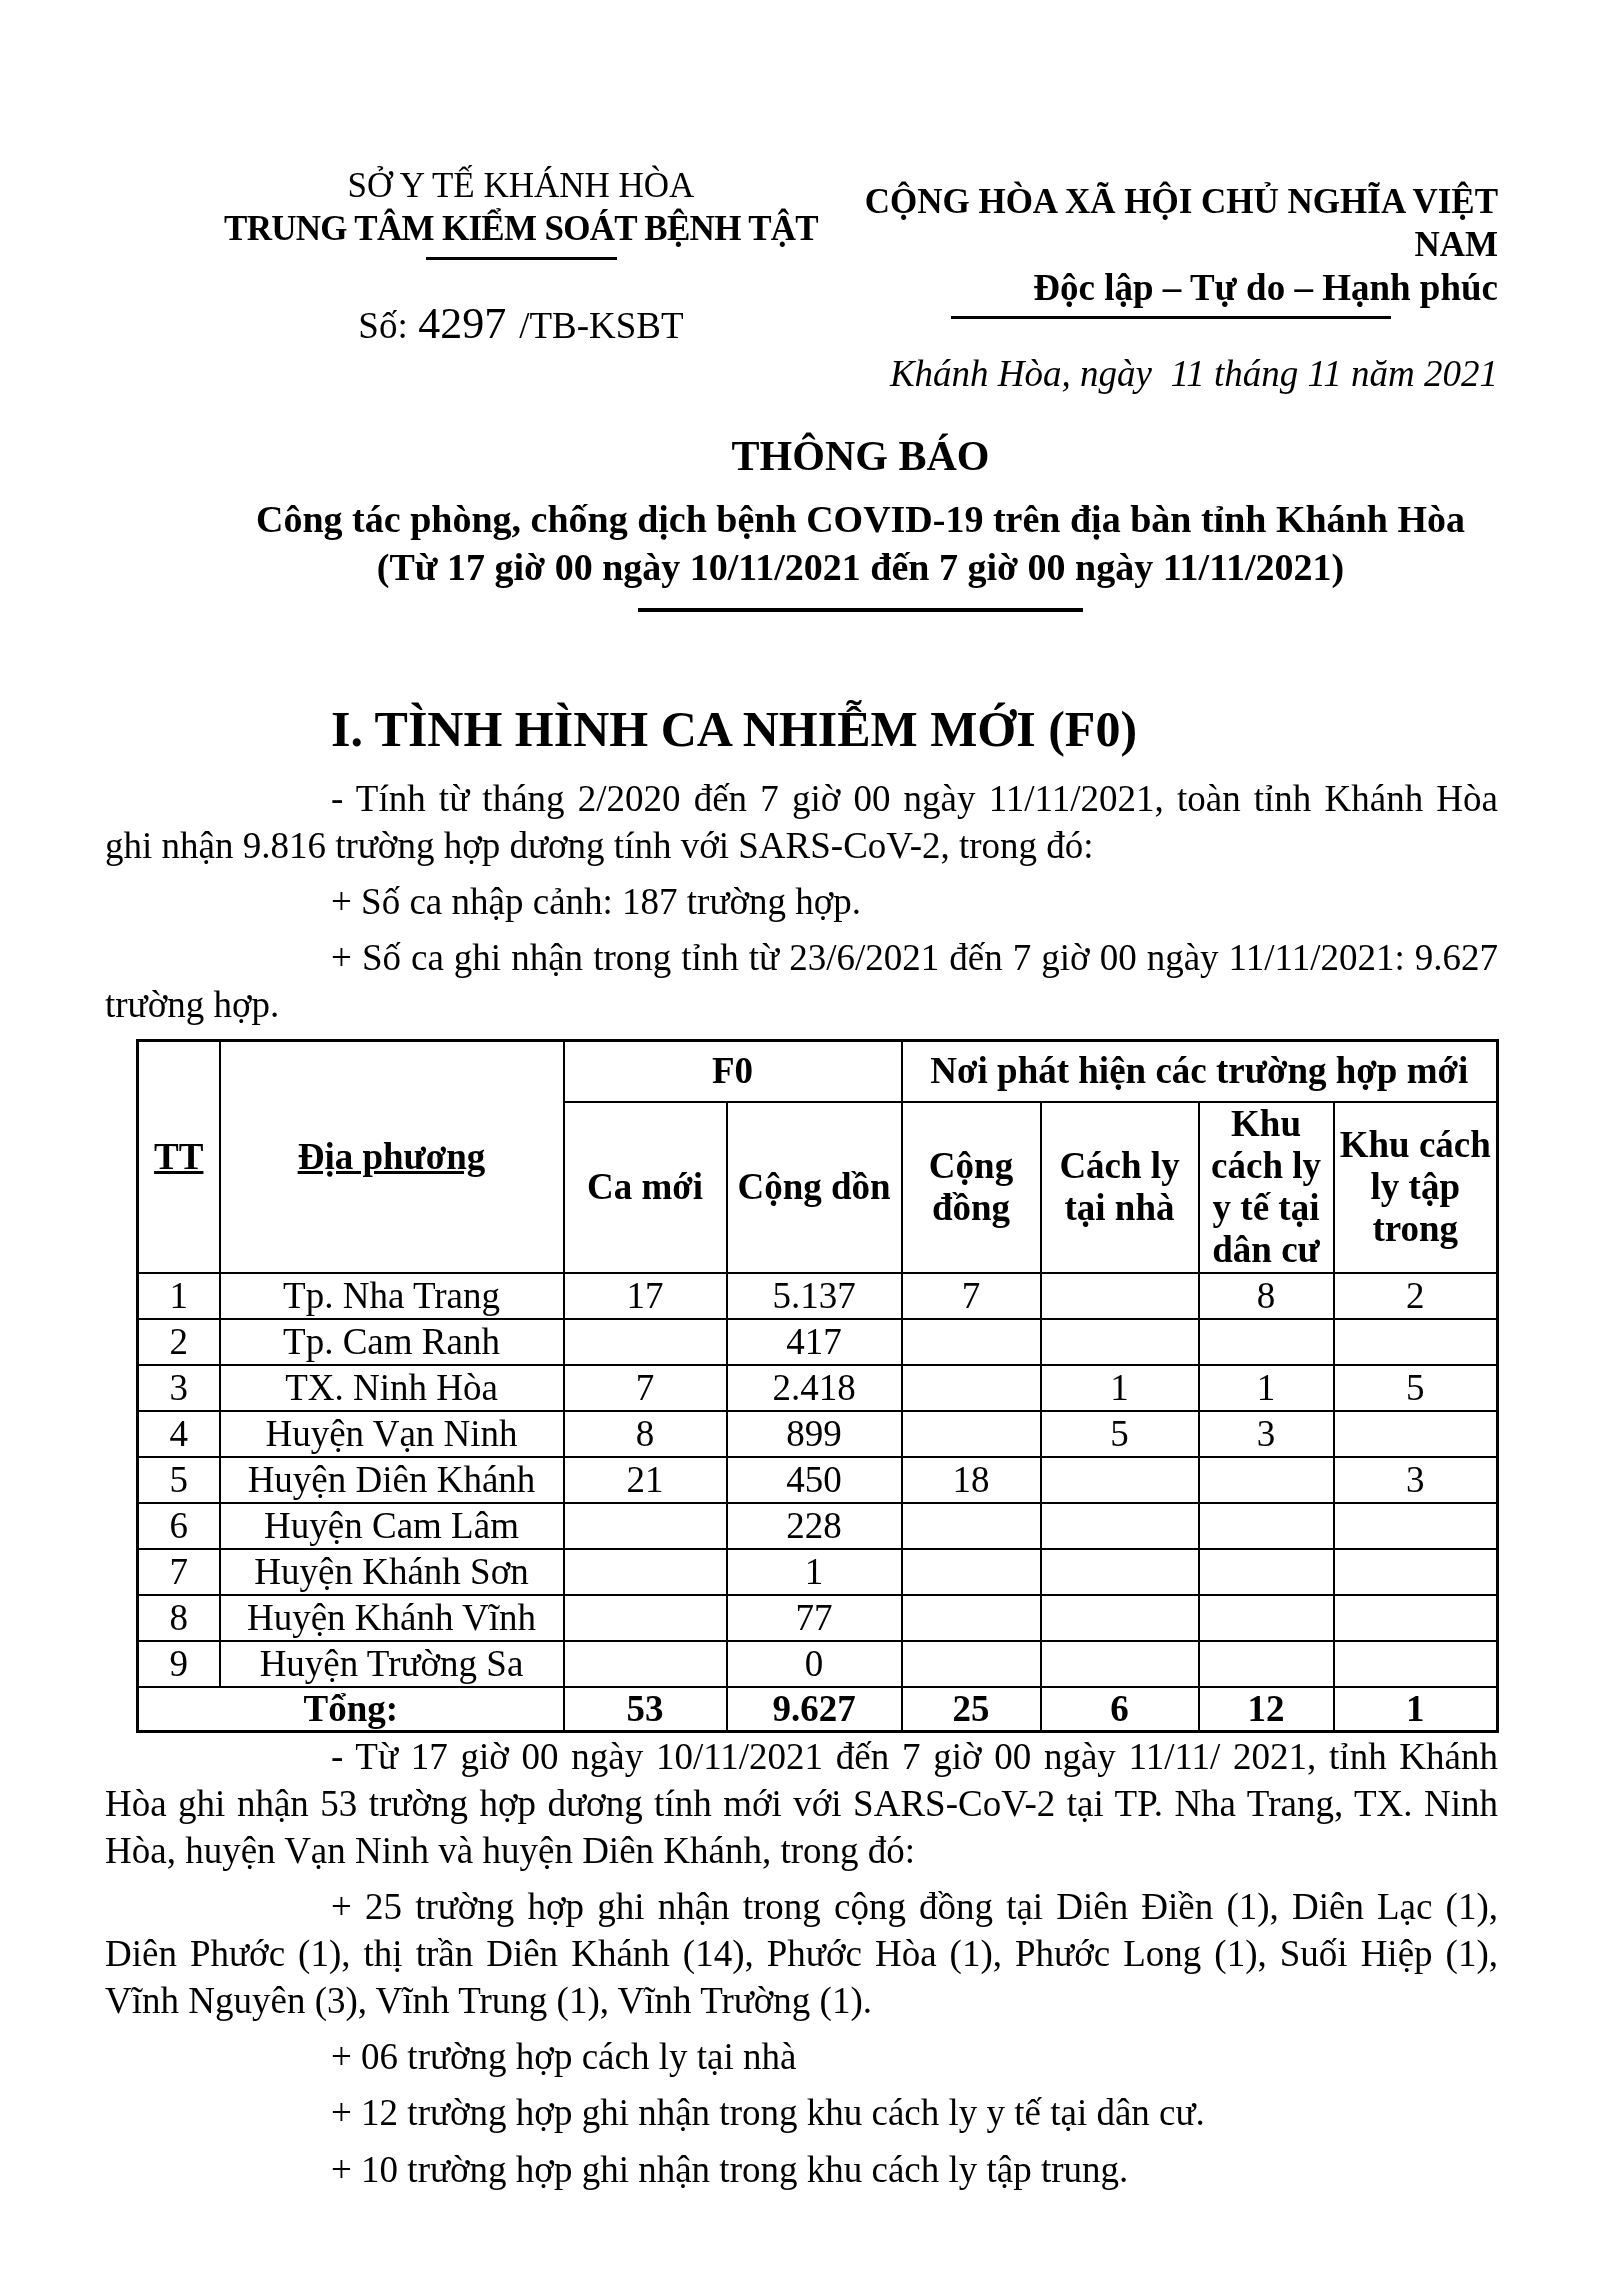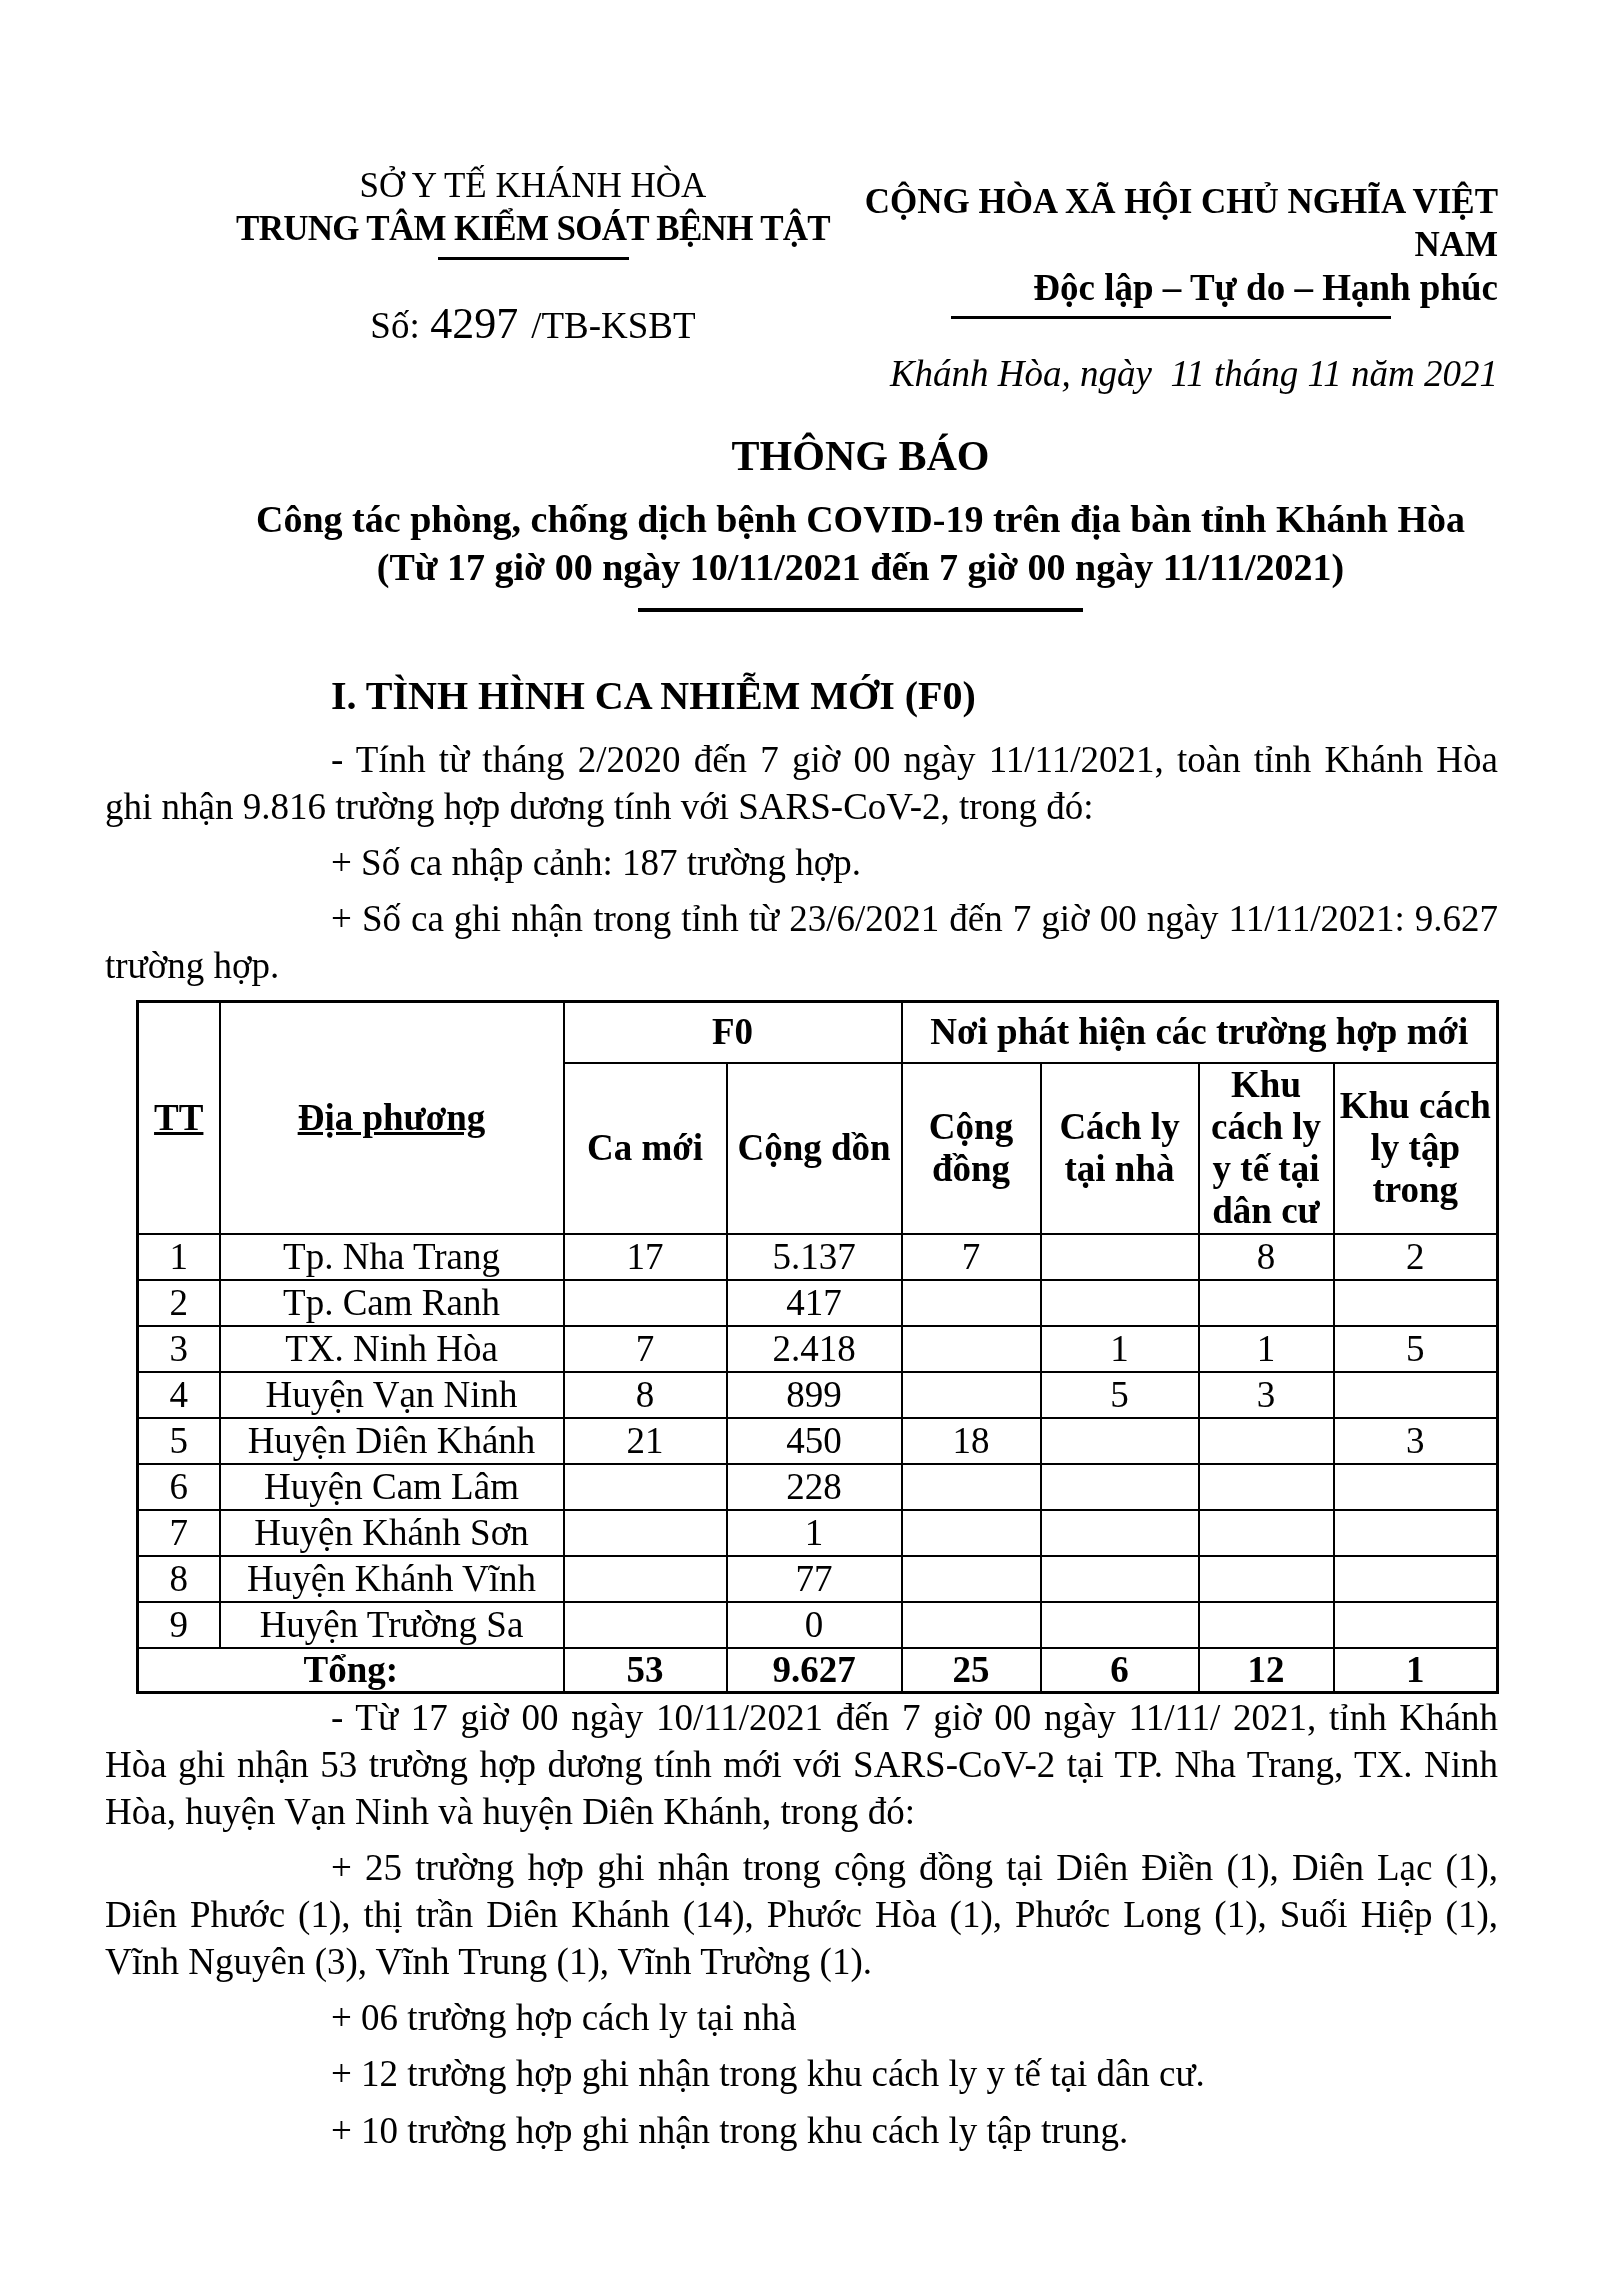--- a/index.html
+++ b/index.html
@@ -12,41 +12,41 @@
   }
   .page {
     box-sizing:border-box;
     width:1623px; height:2295px;
     padding:164px 125px 52px 105px;
     overflow:hidden;
   }
 
   
   .hdr { position:relative; height:196px; }
-  .hdr-left  { position:absolute; left:16px;     top:0; width:824px; text-align:center; }
+  .hdr-left  { position:absolute; left:4px;     top:0; width:824px; text-align:center; }
   .hdr-right { position:absolute; left:739px; top:16px; width:654px; text-align:right; }
   .org-parent { font-size:35px; line-height:43px; }
   .org-name   { font-size:35px; line-height:43px; font-weight:bold; letter-spacing:-0.7px; }
   .nat-title  { font-size:35px; line-height:43px; font-weight:bold; }
   .motto      { font-size:37px; line-height:43px; font-weight:bold; }
   .rule-sm { width:191px; height:3.3px; background:#000; margin:6.5px auto 0; }
   .rule-md { width:440px; height:3.3px; background:#000; margin:6.5px auto 0; }
   .doc-no { margin-top:38px; font-size:37px; white-space:pre; }
   .doc-no .num { font-size:44px; margin:0 13px 0 10.5px; }
   .place-date { margin-top:33px; font-size:37px; font-style:italic; white-space:pre; }
 
   
   .title-block { margin-top:71px; padding-left:118px; text-align:center; }
   .title-main   { font-size:42px; font-weight:bold; line-height:51px; }
   .title-sub    { font-size:38px; font-weight:bold; line-height:48px; margin-top:13px; }
   .title-period { font-size:38px; font-weight:bold; line-height:48px; }
   .rule-title { width:445px; height:3.9px; background:#000; margin:17px auto 0; }
 
   
-  .sec-heading { margin:60px 0 17px; padding-left:226px; font-size:40px; font-weight:bold; }
+  .sec-heading { margin:88px 0 17px; padding-left:226px; font-size:50px; font-weight:bold; }
   p.body { margin:0 0 9.2px; text-indent:226px; text-align:justify; line-height:47px; }
 
   
   table.covid {
     border-collapse:collapse; table-layout:fixed;
     width:1361px; margin:10.5px 0 0 31px;
     border:3.9px solid #000;
   }
   table.covid td {
     border:2px solid #000;

